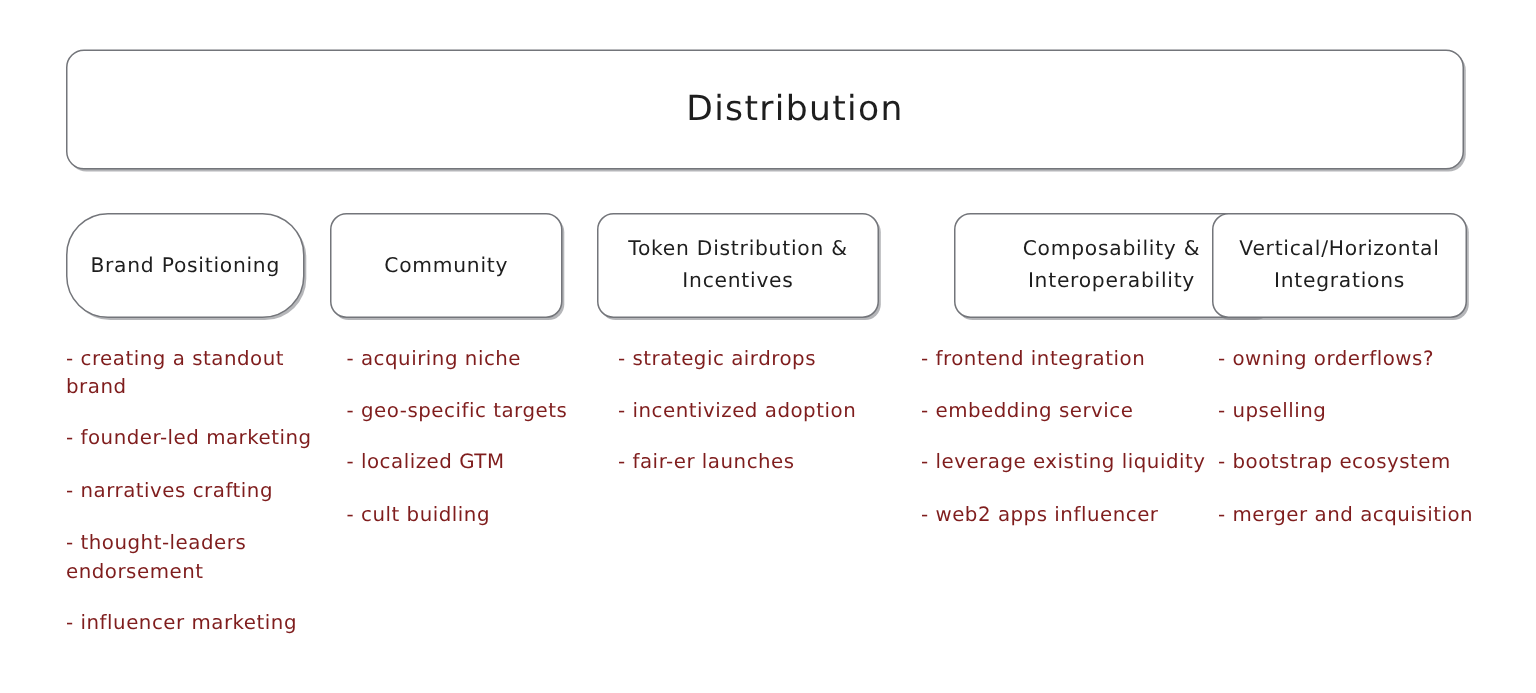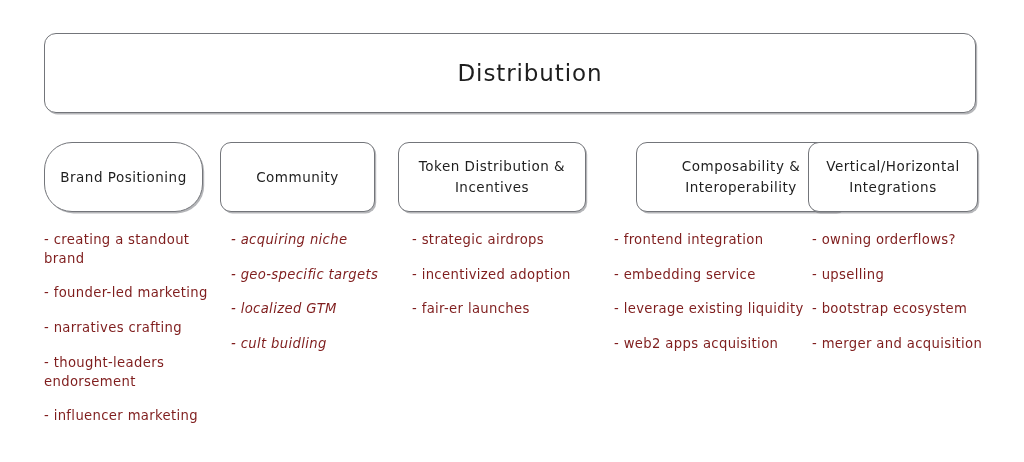--- a/index.html
+++ b/index.html
@@ -69,21 +69,21 @@
   
   .bullet-list {
     position: absolute;
     top: 231px;
     box-sizing: border-box;
     margin: 0;
     padding: 0;
     list-style: none;
   }
   .l0 { left: 44px;  width: 175px; }
-  .l1 { left: 231px; width: 162px; font-style: italic; }
+  .l1 { left: 231px; width: 162px; }
   .l2 { left: 412px; width: 180px; }
   .l3 { left: 614px; width: 192px; }
   .l4 { left: 812px; width: 180px; }
 
   .bullet-item {
     font-size: 13.2px;
     line-height: 1.42;
     letter-spacing: 0.35px;
     color: #7f1d1d;
     margin: 0 0 16px 0;
@@ -132,21 +132,21 @@
 <ul class="bullet-list l2">
   <li class="bullet-item">- strategic airdrops</li>
   <li class="bullet-item">- incentivized adoption</li>
   <li class="bullet-item">- fair-er launches</li>
 </ul>
 
 <ul class="bullet-list l3">
   <li class="bullet-item">- frontend integration</li>
   <li class="bullet-item">- embedding service</li>
   <li class="bullet-item">- leverage existing liquidity</li>
-  <li class="bullet-item">- web2 apps acquisition</li>
+  <li class="bullet-item">- web2 apps influencer</li>
 </ul>
 
 <ul class="bullet-list l4">
   <li class="bullet-item">- owning orderflows?</li>
   <li class="bullet-item">- upselling</li>
   <li class="bullet-item">- bootstrap ecosystem</li>
   <li class="bullet-item">- merger and acquisition</li>
 </ul>
 
 </body></html>

